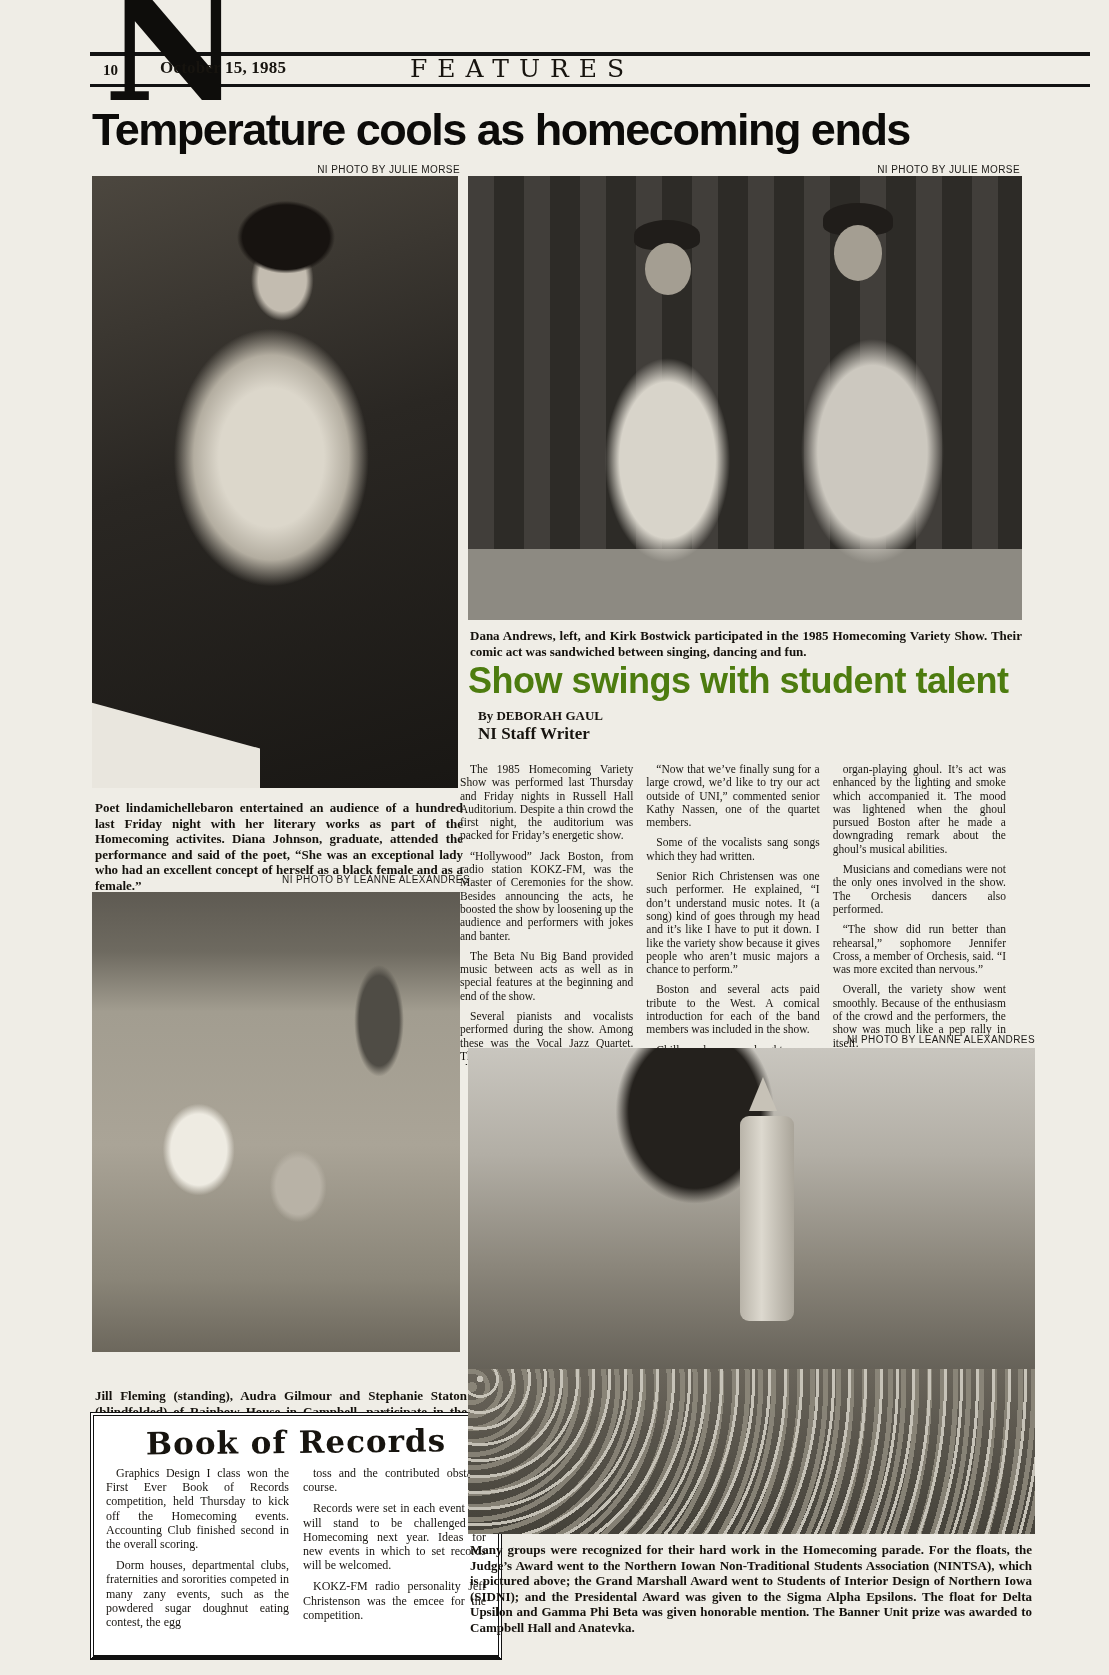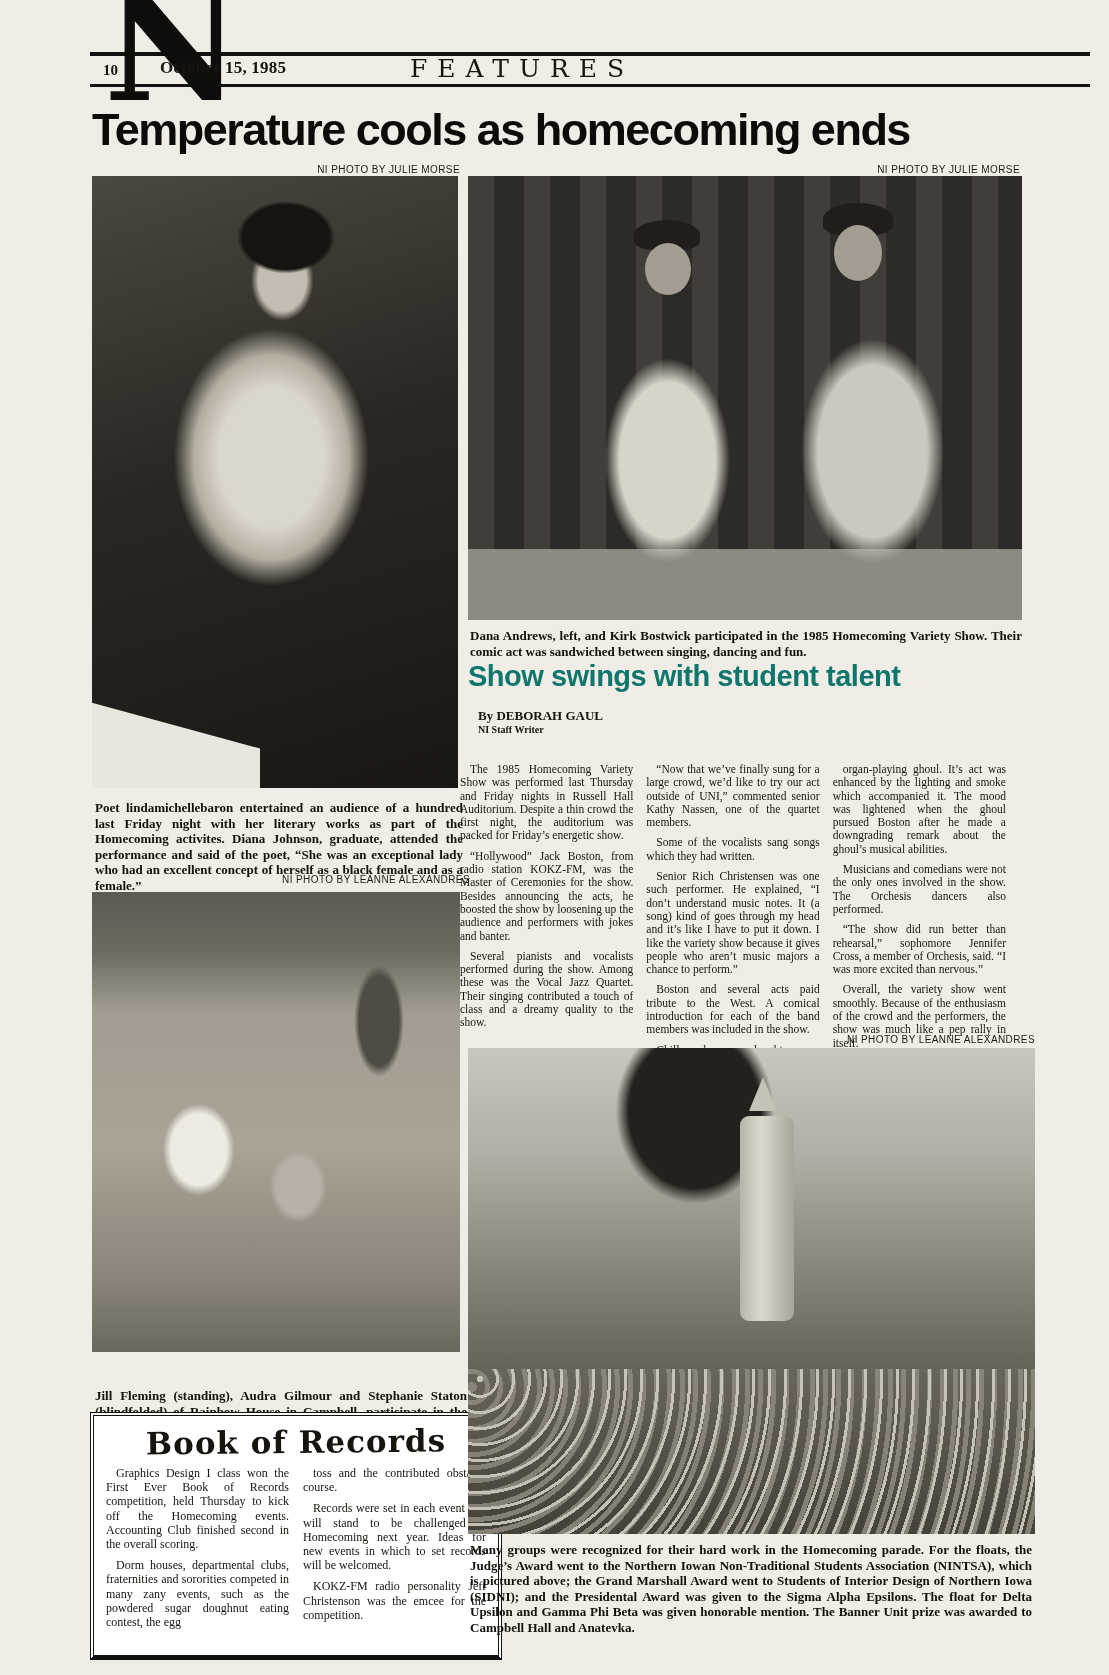--- a/index.html
+++ b/index.html
@@ -24,24 +24,24 @@
   .main-headline { position:absolute; left:92px; top:106px; width:950px;
     font-family:"Liberation Sans", sans-serif; font-weight:bold;
     font-size:45px; letter-spacing:-1.5px; line-height:1.05; color:#0c0b09; }
   .credit { position:absolute; font-family:"Liberation Sans", sans-serif;
     font-size:10px; letter-spacing:0.4px; color:#1c1a17; text-align:right; }
   .photo { position:absolute; overflow:hidden; background-color:#6f6c64; }
   .caption { position:absolute; font-weight:bold; font-size:13px;
     line-height:15.6px; text-align:justify; color:#14110c; }
   .article-headline { position:absolute; left:468px; top:660px; width:560px;
     font-family:"Liberation Sans", sans-serif; font-weight:bold;
-    font-size:29px; letter-spacing:-0.5px; color:#0f766e; }
+    font-size:36px; letter-spacing:-0.5px; color:#4d7c0f; }
   .byline { position:absolute; left:478px; top:708px; width:180px; }
   .byline .name { font-weight:bold; font-size:13px; }
-  .byline .title { font-weight:bold; font-size:10px; }
+  .byline .title { font-weight:bold; font-size:17px; }
   .columns { position:absolute; left:460px; top:744px; width:546px; height:302px;
     display:flex; gap:13px; overflow:hidden;margin-top:19px; }
   .col { flex:1; }
   .para { margin:0 0 7px 0; font-size:11.5px; line-height:13.3px;
     text-align:justify; text-indent:10px; }
   .records-box { position:absolute; left:90px; top:1412px; width:412px; height:248px;
     border:4px double #111; border-bottom:5px solid #111;
     background:#ffffff; box-sizing:border-box; }
   .records-title { text-align:center; margin-top:8px;
     font-family:"DejaVu Serif", serif; font-weight:bold;
@@ -125,20 +125,21 @@
 
   <h2 class="article-headline" style="margin:0;">Show swings with student talent</h2>
   <div class="byline">
     <div class="name">By DEBORAH GAUL</div>
     <div class="title">NI Staff Writer</div>
   </div>
   <div class="columns">
     <div class="col">
       <p class="para">The 1985 Homecoming Variety Show was performed last Thursday and Friday nights in Russell Hall Auditorium. Despite a thin crowd the first night, the auditorium was packed for Friday’s energetic show.</p>
       <p class="para">“Hollywood” Jack Boston, from radio station KOKZ-FM, was the Master of Ceremonies for the show. Besides announcing the acts, he boosted the show by loosening up the audience and performers with jokes and banter.</p>
+      <p class="para">The Beta Nu Big Band provided music between acts as well as in special features at the beginning and end of the show.</p>
       <p class="para">Several pianists and vocalists performed during the show. Among these was the Vocal Jazz Quartet. Their singing contributed a touch of class and a dreamy quality to the show.</p>
     </div>
     <div class="col">
       <p class="para">“Now that we’ve finally sung for a large crowd, we’d like to try our act outside of UNI,” commented senior Kathy Nassen, one of the quartet members.</p>
       <p class="para">Some of the vocalists sang songs which they had written.</p>
       <p class="para">Senior Rich Christensen was one such performer. He explained, “I don’t understand music notes. It (a song) kind of goes through my head and it’s like I have to put it down. I like the variety show because it gives people who aren’t music majors a chance to perform.”</p>
       <p class="para">Boston and several acts paid tribute to the West. A comical introduction for each of the band members was included in the show.</p>
       <p class="para">Chills and nervous laughter were experienced by much of the crowd with the entrance of an ominous</p>
     </div>
     <div class="col">

